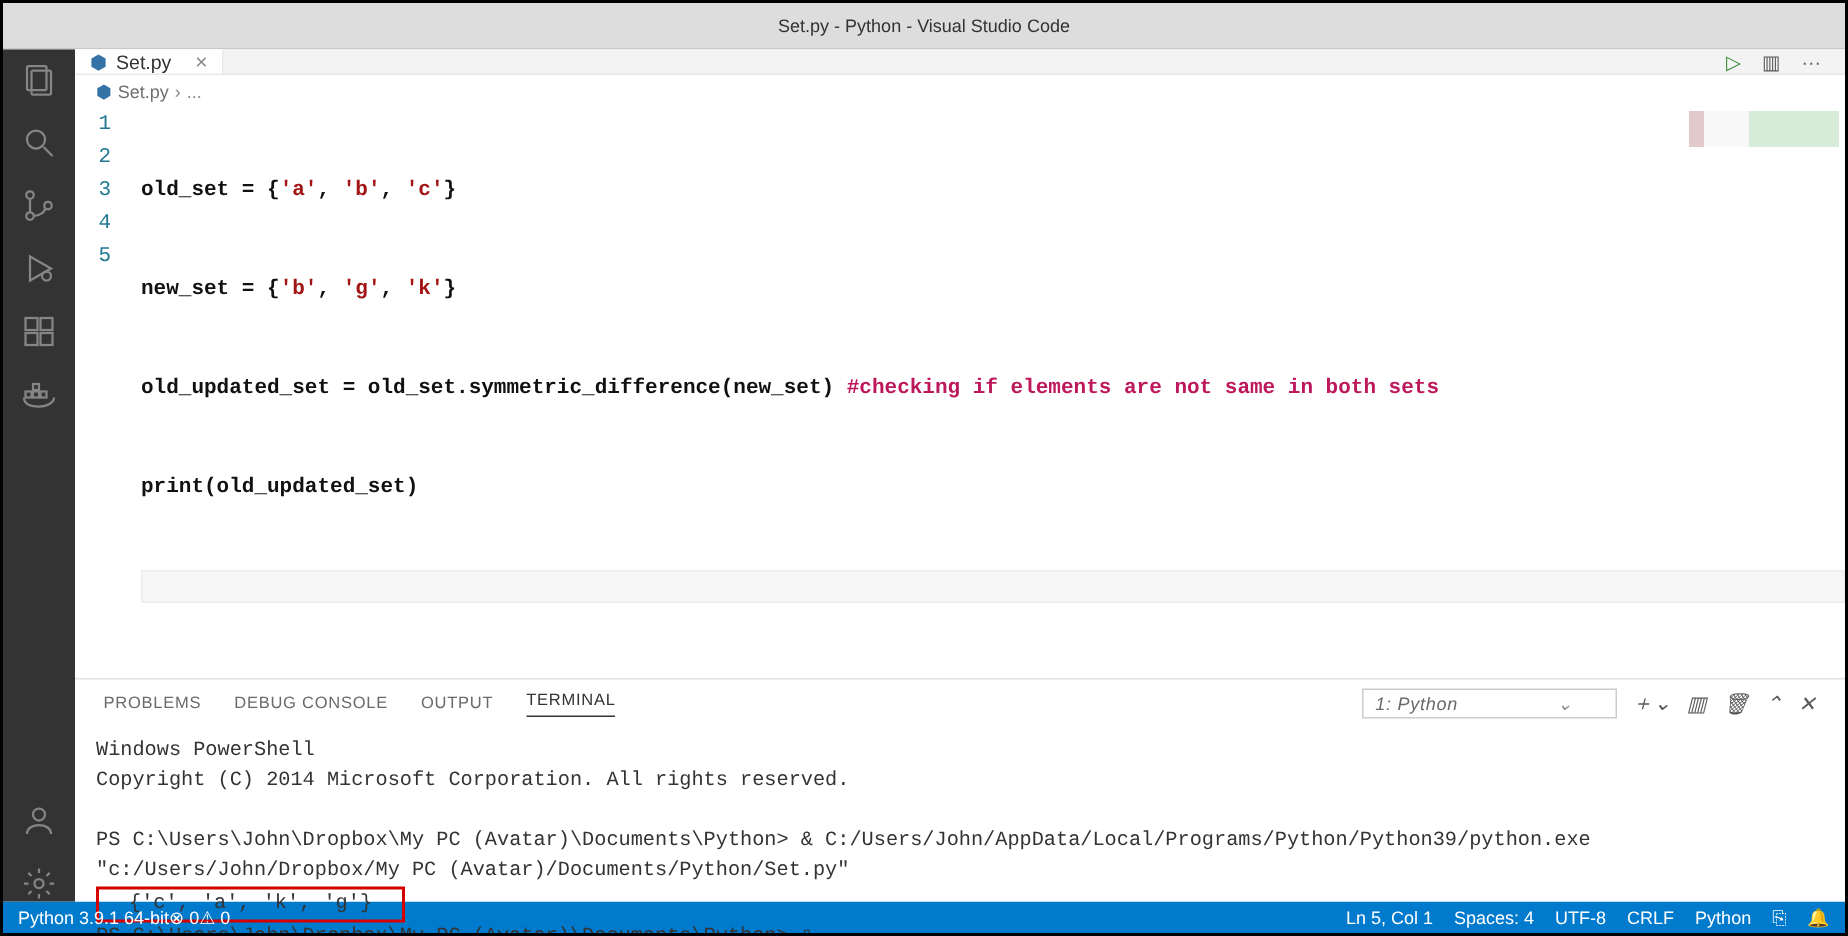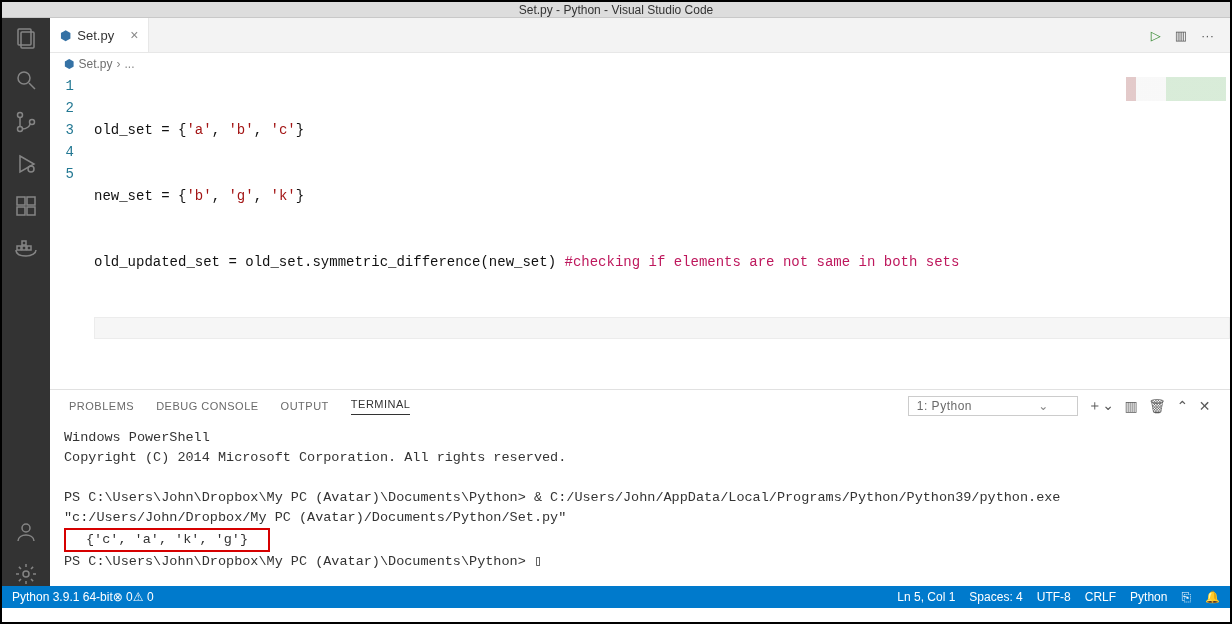--- a/index.html
+++ b/index.html
@@ -6,21 +6,21 @@
   body {
     font-family: "Segoe UI", sans-serif;
     font-size: 13px;
     background: #fff;
     width: 1232px;
     height: 624px;
     overflow: hidden;
     border: 2px solid #000;
   }
   .titlebar {
-    height: 16px;
+    height: 31px;
     background: #dddddd;
     color: #333;
     display: flex;
     align-items: center;
     justify-content: center;
     font-size: 12px;
     border-bottom: 1px solid #c8c8c8;
   }
   .main {
     display: flex;
@@ -97,21 +97,21 @@
     line-height: 22px;
     padding-bottom: 6px;
   }
   .gutter {
     width: 44px;
     text-align: right;
     color: #237893;
     padding-right: 20px;
   }
   .gutter div { height: 22px; }
-  .codelines { flex: 1; color: #111; white-space: pre; }
+  .codelines { flex: 1; color: #111; white-space: pre; font-weight: bold; }
   .codelines .line { height: 22px; }
   .codelines .line.hl { background: #f6f6f6; border:1px solid #ececec; }
   .tok-str { color: #a31515; }
   .tok-cmt { color: #be185d; }
   .minimap {
     position: absolute;
     top: 2px; right: 4px;
     width: 100px; height: 24px;
     background: linear-gradient(90deg, #b97a7a 0 10%, #eee 10% 40%, #9fcf9f 40% 100%);
     opacity: .4;
@@ -132,20 +132,21 @@
     font-size: 11px;
     letter-spacing: .5px;
   }
   .panel-tab { cursor: pointer; }
   .panel-tab.active { color: #333; border-bottom: 1px solid #333; padding-bottom: 4px; }
   .panel-right {
     margin-left: auto;
     display: flex;
     align-items: center;
     gap: 10px;
+    font-style: italic;
   }
   .terminal-select {
     border: 1px solid #ccc;
     padding: 2px 28px 2px 8px;
     font-size: 12px;
     position: relative;
     background: #fff;
     min-width: 170px;
     display: flex;
     justify-content: space-between;
@@ -274,20 +275,21 @@
           <div>1</div>
           <div>2</div>
           <div>3</div>
           <div>4</div>
           <div>5</div>
         </div>
         <div class="codelines">
           <div class="line"><span>old_set = {</span><span class="tok-str">'a'</span><span>, </span><span class="tok-str">'b'</span><span>, </span><span class="tok-str">'c'</span><span>}</span></div>
           <div class="line"><span>new_set = {</span><span class="tok-str">'b'</span><span>, </span><span class="tok-str">'g'</span><span>, </span><span class="tok-str">'k'</span><span>}</span></div>
           <div class="line"><span>old_updated_set = old_set.symmetric_difference(new_set) </span><span class="tok-cmt">#checking if elements are not same in both sets</span></div>
+          <div class="line"><span>print(old_updated_set)</span></div>
           <div class="line hl"><span></span></div>
         </div>
       </div>
     </div>
 
     <div class="panel">
       <div class="panel-tabs">
         <span class="panel-tab">PROBLEMS</span>
         <span class="panel-tab">DEBUG CONSOLE</span>
         <span class="panel-tab">OUTPUT</span>

